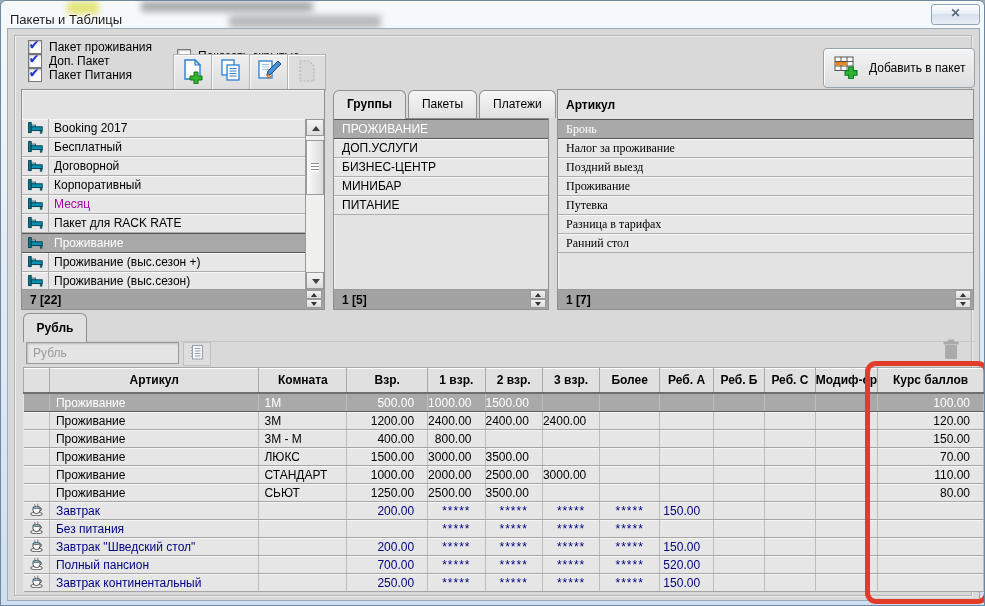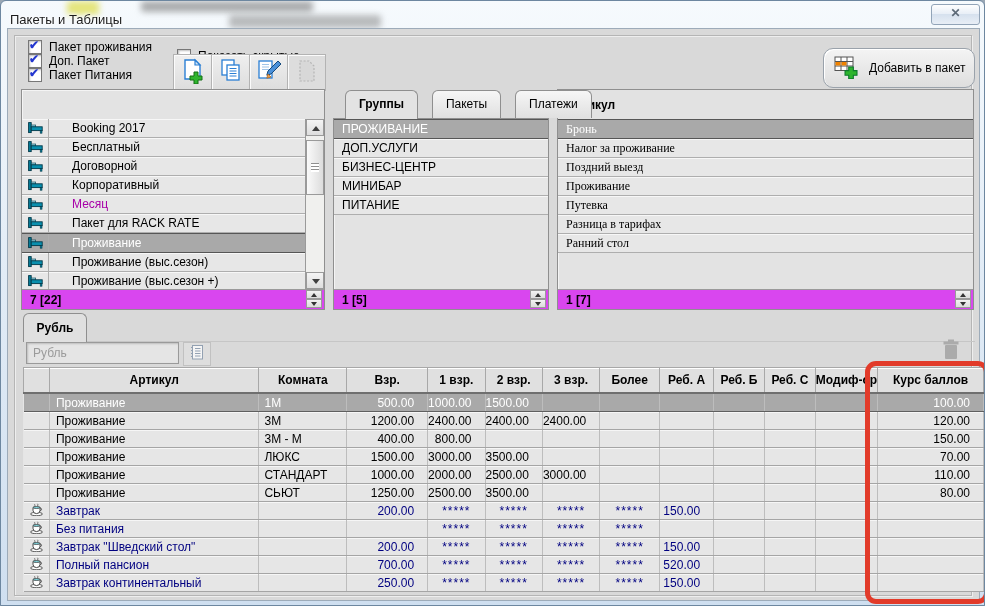--- a/index.html
+++ b/index.html
@@ -21,43 +21,43 @@
   .cb.checked::after{content:"✔";position:absolute;left:0px;top:-3px;font-size:12px;font-weight:bold;color:#2437cf;}
   .cblabel{font-size:12px;color:#000;white-space:nowrap;}
   .show-hidden{position:absolute;left:176px;top:48px;z-index:5;}
 
   
   .toolbar{position:absolute;left:172px;top:53px;display:flex;z-index:5;}
   .tbtn{width:37px;height:35px;background:linear-gradient(#efefef,#dddddd);border:1px solid #b3b3b3;box-shadow:inset 1px 1px 0 #fbfbfb;
     display:flex;align-items:center;justify-content:center;margin-right:-1px;}
   .tbtn.disabled{background:#ddd;}
   .add-pkg-btn{position:absolute;left:822px;top:47px;width:150px;height:38px;background:linear-gradient(#f4f4f4,#dedede);
-    border:1px solid #9aa2ab;border-radius:10px;box-shadow:inset 1px 1px 0 #fff;display:flex;align-items:center;z-index:5;font-size:12px;color:#000;}
+    border:1px solid #9aa2ab;border-radius:4px;box-shadow:inset 1px 1px 0 #fff;display:flex;align-items:center;z-index:5;font-size:12px;color:#000;}
   .add-pkg-btn .lbl{margin-left:8px;}
   .add-pkg-btn svg{margin-left:10px;}
 
   
   .panel{position:absolute;background:#e3e3e3;border:1px solid #8f8f8f;box-sizing:border-box;box-shadow:inset 1px 1px 0 rgba(255,255,255,.6);z-index:5;}
   .panel-pkg{left:20px;top:88px;width:304px;height:221px;}
   .panel-grp{left:332px;top:117px;width:216px;height:192px;}
   .panel-art{left:556px;top:88px;width:417px;height:221px;}
   .phead{height:29px;border-bottom:1px solid #9a9a9a;display:flex;align-items:center;font-weight:bold;font-size:12px;background:#e2e2e2;}
   .phead .icspace{width:26px;height:100%;border-right:1px solid #b0b0b0;}
   .phead .ptitle{padding-left:6px;}
   .rows{position:absolute;left:0;right:0;}
   .panel-pkg .rows{top:29px;bottom:20px;right:19px;}
   .panel-grp .rows{top:0;bottom:20px;}
   .panel-art .rows{top:29px;bottom:20px;font-family:Liberation Serif, serif;}
-  .lrow{height:18px;display:flex;align-items:center;background:#e7e7e7;border-bottom:1px solid #aeaeae;box-shadow:inset 0 1px 0 #f7f7f7;font-size:12px;color:#000;gap:18px;}
+  .lrow{height:18px;display:flex;align-items:center;background:#e7e7e7;border-bottom:1px solid #aeaeae;box-shadow:inset 0 1px 0 #f7f7f7;font-size:12px;color:#000;}
   .lrow .ic{width:26px;height:100%;display:flex;align-items:center;justify-content:center;border-right:1px solid #aeaeae;flex:none;}
   .lrow .lbl{padding-left:5px;white-space:nowrap;overflow:hidden;}
   .lrow.plain .lbl{padding-left:8px;}
   .lrow.selected{background:#a9a9a9;border-top:1px solid #565656;border-bottom:1px solid #565656;box-shadow:none;}
   .lrow.selected .lbl{color:#fff;}
-  .status{position:absolute;left:0;right:0;bottom:0;height:20px;background:#d946ef;border-top:1px solid #9a9a9a;
+  .status{position:absolute;left:0;right:0;bottom:0;height:20px;background:#a3a3a3;border-top:1px solid #9a9a9a;
     display:flex;align-items:center;font-weight:bold;font-size:12px;padding-left:8px;box-sizing:border-box;}
   .spinner{position:absolute;right:2px;bottom:1px;width:16px;height:18px;}
   .sp{width:16px;height:9px;background:linear-gradient(#f2f2f2,#dcdcdc);border:1px solid #9a9a9a;box-sizing:border-box;position:relative;}
   .sp::after{content:"";position:absolute;left:4px;}
   .sp-up::after{top:2px;border-left:3px solid transparent;border-right:3px solid transparent;border-bottom:4px solid #333;}
   .sp-down::after{top:2px;border-left:3px solid transparent;border-right:3px solid transparent;border-top:4px solid #333;}
 
   
   .vscroll{position:absolute;right:0;top:29px;bottom:20px;width:19px;background:#f0f0ee;border-left:1px solid #9a9a9a;box-sizing:border-box;}
   .sarrow{position:absolute;left:0;width:18px;height:17px;background:linear-gradient(#f4f4f4,#dedede);border:1px solid #9a9a9a;box-sizing:border-box;}
@@ -66,21 +66,21 @@
   .sarrow::after{content:"";position:absolute;left:5px;}
   .sarrow.up::after{top:6px;border-left:4px solid transparent;border-right:4px solid transparent;border-bottom:5px solid #404040;}
   .sarrow.down::after{top:6px;border-left:4px solid transparent;border-right:4px solid transparent;border-top:5px solid #404040;}
   .sthumb{position:absolute;left:0;top:21px;width:18px;height:55px;background:linear-gradient(90deg,#fafafa,#dcdcdc);border:1px solid #9a9a9a;box-sizing:border-box;}
   .sthumb::after{content:"";position:absolute;left:4px;top:22px;width:8px;height:9px;
     background:repeating-linear-gradient(180deg,#8f8f8f 0 1px,#fff 1px 3px);}
 
   
   .tabs{position:absolute;left:332px;top:89px;display:flex;z-index:6;}
   .tab{height:27px;line-height:27px;padding:0 13px;border:1px solid #8f8f8f;border-bottom:none;border-radius:6px 6px 0 0;
-    background:linear-gradient(#f6f6f6,#e0e0e0);font-size:12px;margin-right:2px;color:#000;margin-left:12px;}
+    background:linear-gradient(#f6f6f6,#e0e0e0);font-size:12px;margin-right:2px;color:#000;}
   .tab.active{font-weight:bold;height:28px;background:#e3e3e3;}
   .cur-tab{position:absolute;left:22px;top:312px;width:62px;height:28px;border:1px solid #8f8f8f;border-bottom:none;border-radius:6px 6px 0 0;
     background:#e0e0e0;display:flex;align-items:center;justify-content:center;font-weight:bold;font-size:12px;z-index:6;}
   .tabline{position:absolute;left:22px;top:340px;width:952px;height:1px;background:#c6c6c6;z-index:4;}
 
   
   .cur-input{position:absolute;left:25px;top:341px;width:153px;height:22px;background:#e5e5e5;border:1px solid #9a9a9a;
     box-shadow:inset 1px 1px 2px rgba(0,0,0,.18);color:#9b9b9b;font-size:12px;padding:0 0 0 6px;box-sizing:border-box;z-index:5;font-family:"Liberation Sans",sans-serif;}
   .list-btn{position:absolute;left:182px;top:341px;width:26px;height:22px;background:#e0e0e0;border:1px solid #b9b9b9;
     display:flex;align-items:center;justify-content:center;z-index:5;opacity:.75;}
@@ -268,32 +268,32 @@
         </div>
         <div class="lrow">
           <span class="ic">
             <svg width="15" height="12" viewBox="0 0 15 12">
               <rect x="0.6" y="0.6" width="2.6" height="10" fill="#067d99" stroke="#023848" stroke-width="0.9"></rect>
               <rect x="3.2" y="3" width="4.5" height="2" fill="#9adbe8" stroke="#023848" stroke-width="0.6"></rect>
               <rect x="3.2" y="4.8" width="11" height="3.8" fill="#0a8fae" stroke="#023848" stroke-width="0.9"></rect>
               <rect x="12.2" y="8.6" width="1.8" height="2.6" fill="#067d99" stroke="#023848" stroke-width="0.6"></rect>
             </svg>
           </span>
+          <span class="lbl">Проживание (выс.сезон +)</span>
+        </div>
+        <div class="lrow">
+          <span class="ic">
+            <svg width="15" height="12" viewBox="0 0 15 12">
+              <rect x="0.6" y="0.6" width="2.6" height="10" fill="#067d99" stroke="#023848" stroke-width="0.9"></rect>
+              <rect x="3.2" y="3" width="4.5" height="2" fill="#9adbe8" stroke="#023848" stroke-width="0.6"></rect>
+              <rect x="3.2" y="4.8" width="11" height="3.8" fill="#0a8fae" stroke="#023848" stroke-width="0.9"></rect>
+              <rect x="12.2" y="8.6" width="1.8" height="2.6" fill="#067d99" stroke="#023848" stroke-width="0.6"></rect>
+            </svg>
+          </span>
           <span class="lbl">Проживание (выс.сезон)</span>
-        </div>
-        <div class="lrow">
-          <span class="ic">
-            <svg width="15" height="12" viewBox="0 0 15 12">
-              <rect x="0.6" y="0.6" width="2.6" height="10" fill="#067d99" stroke="#023848" stroke-width="0.9"></rect>
-              <rect x="3.2" y="3" width="4.5" height="2" fill="#9adbe8" stroke="#023848" stroke-width="0.6"></rect>
-              <rect x="3.2" y="4.8" width="11" height="3.8" fill="#0a8fae" stroke="#023848" stroke-width="0.9"></rect>
-              <rect x="12.2" y="8.6" width="1.8" height="2.6" fill="#067d99" stroke="#023848" stroke-width="0.6"></rect>
-            </svg>
-          </span>
-          <span class="lbl">Проживание (выс.сезон +)</span>
         </div>
       </div>
     <div class="vscroll">
       <div class="sarrow up"></div>
       <div class="sthumb"></div>
       <div class="sarrow down"></div>
     </div>
     <div class="status">
       <span>7 [22]</span>
       <div class="spinner">

